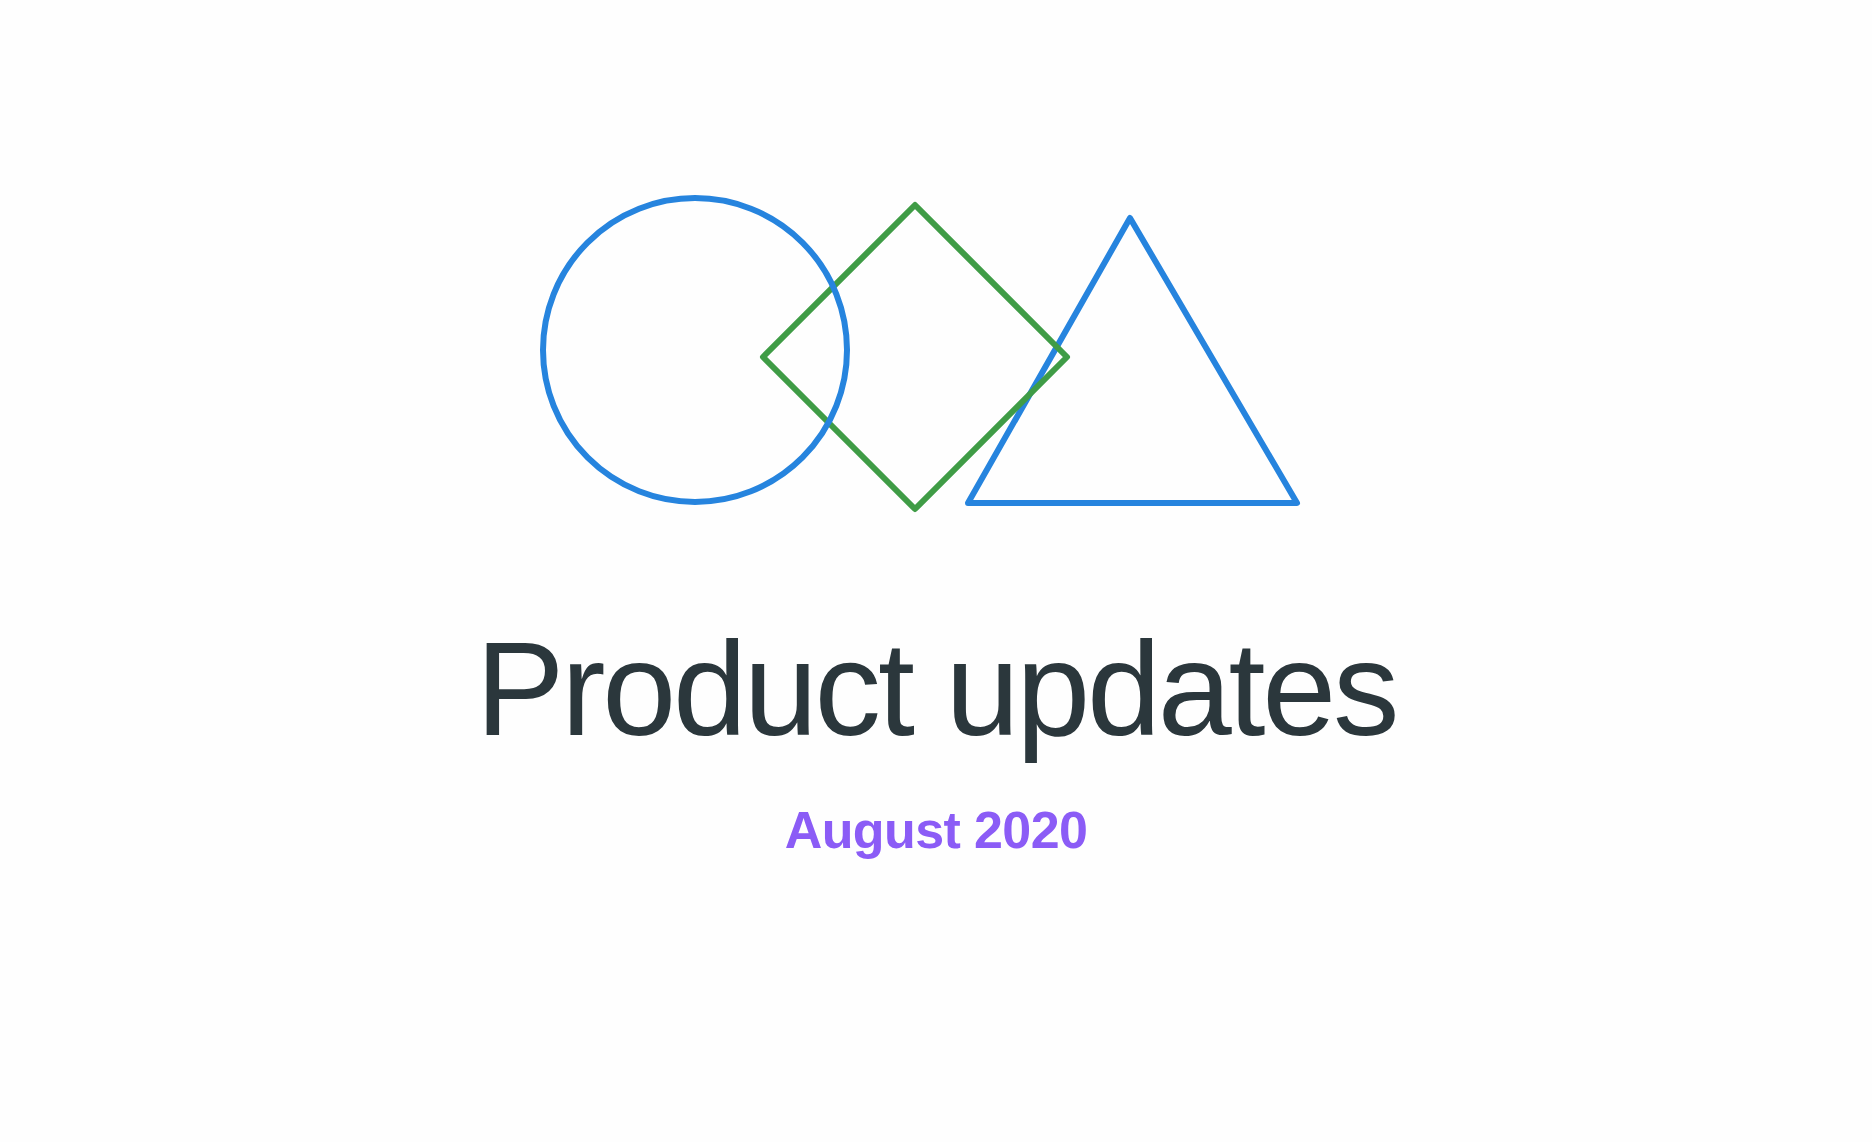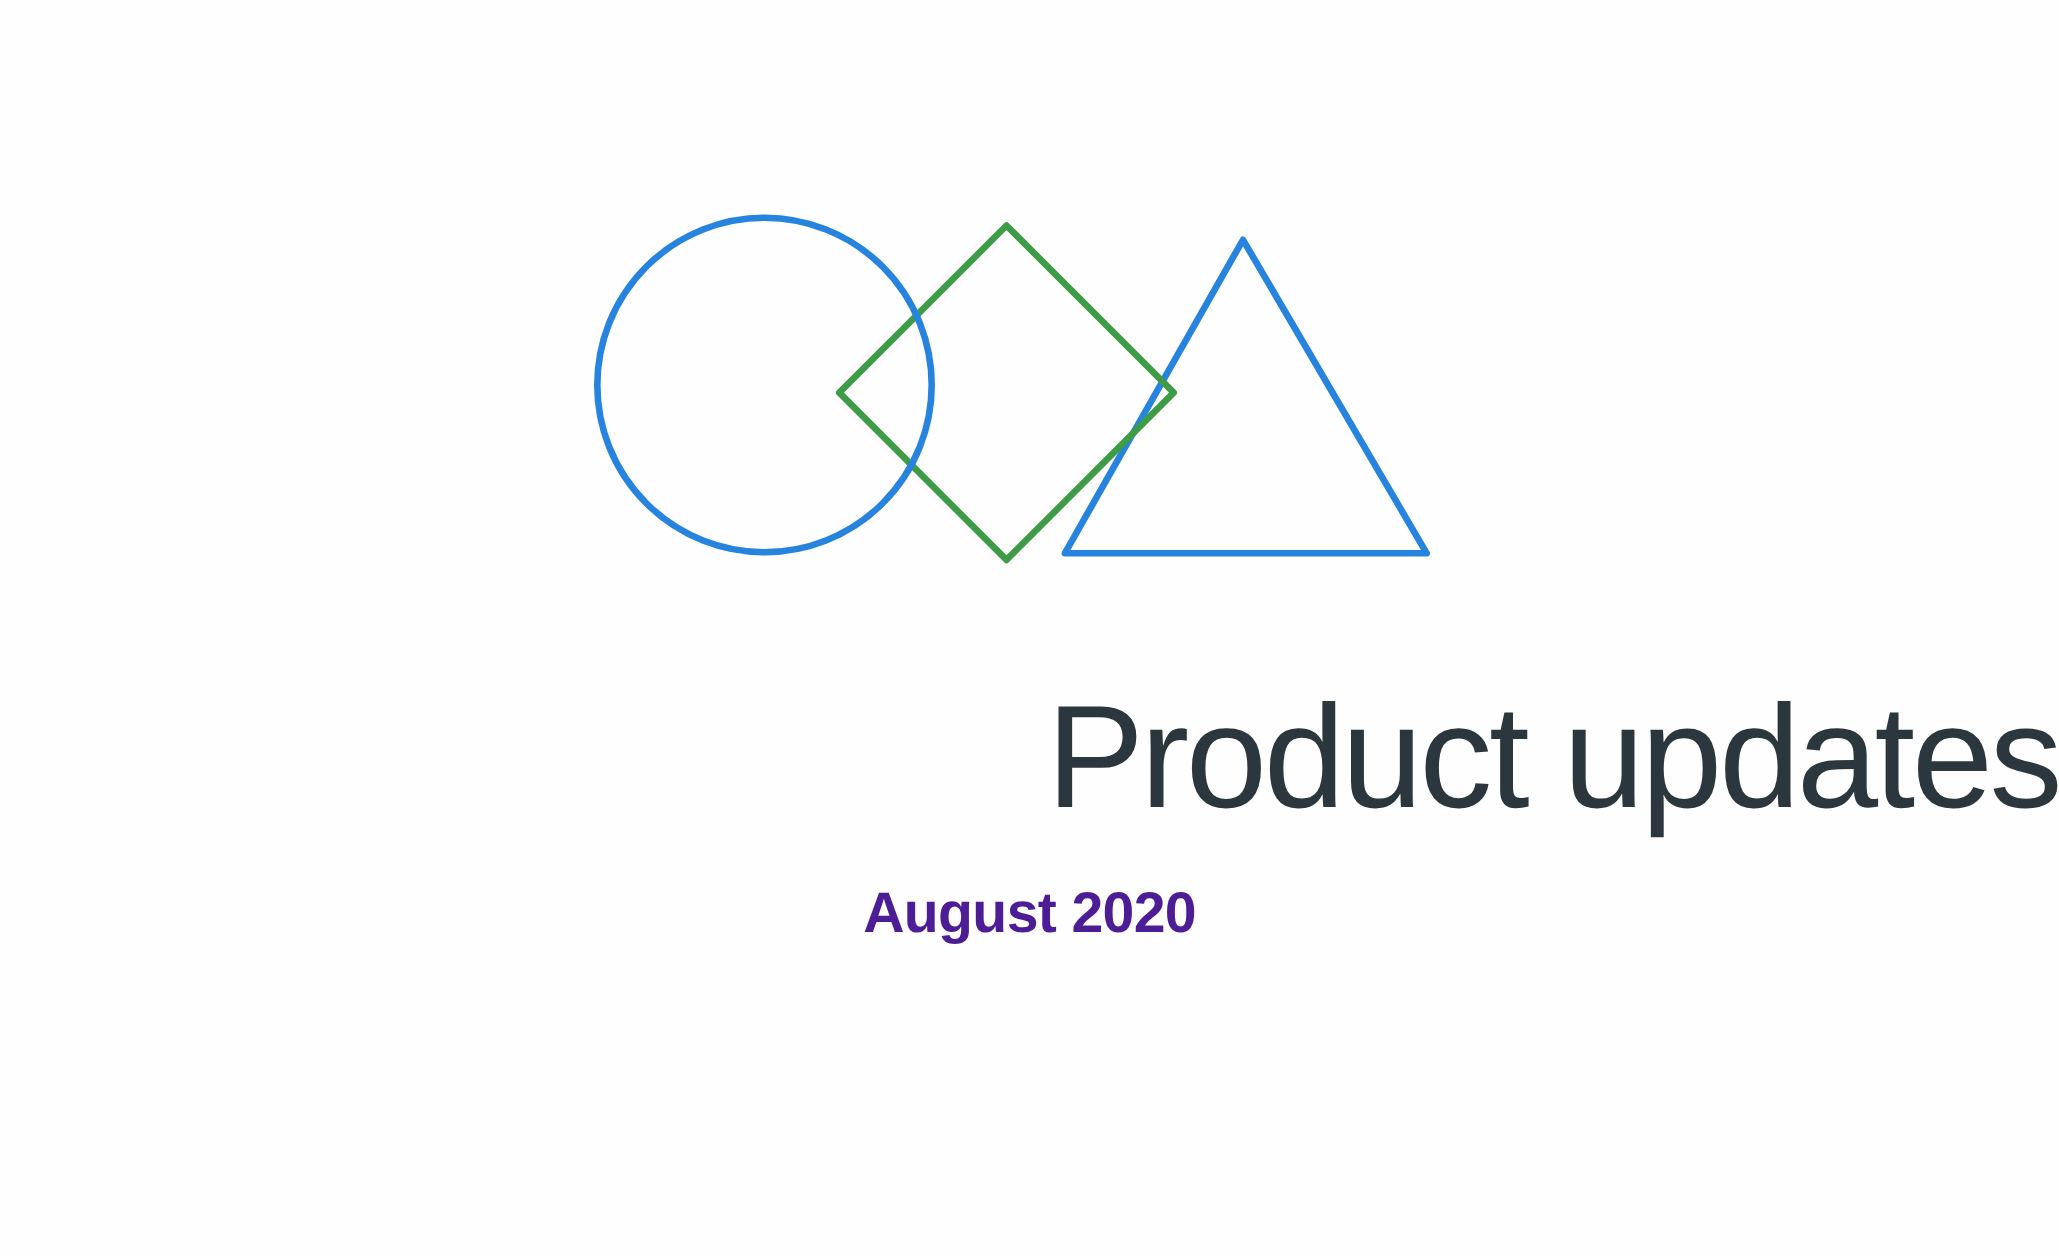--- a/index.html
+++ b/index.html
@@ -49,21 +49,20 @@
 
   .slide-title {
     margin: 0;
     font-family: "Liberation Sans", sans-serif;
     font-weight: 400;
     font-size: 133px;
     line-height: 1.05;
     letter-spacing: -3.2px;
     color: #2b373c;
     white-space: nowrap;
-    text-align: right;
   }
 
   .slide-subtitle {
     margin: 0;
     padding-top: 42px;
     font-family: "Liberation Sans", sans-serif;
     font-weight: 700;
     font-size: 52px;
     line-height: 1.1;
     letter-spacing: -0.6px;
@@ -82,16 +81,16 @@
       <polygon points="1130,218 1297,503 968,503" fill="none" stroke="#2684de" stroke-width="6" stroke-linejoin="round" stroke-linecap="round"></polygon>
 
       <polygon points="915,205 1067,357 915,509 763,357" fill="none" stroke="#3f9c46" stroke-width="6" stroke-linejoin="round" stroke-linecap="round"></polygon>
 
       <circle cx="695" cy="350" r="152" fill="none" stroke="#2684de" stroke-width="6"></circle>
     </svg>
   </div>
 
   <div class="text-block">
     <h1 class="slide-title" style="color: rgb(43, 55, 60);">Product updates</h1>
-    <p class="slide-subtitle" style="color: #4c1d95;">August 2020</p>
+    <p class="slide-subtitle" style="color: #8b5cf6;">August 2020</p>
   </div>
 
 </div>
 
 </body></html>

